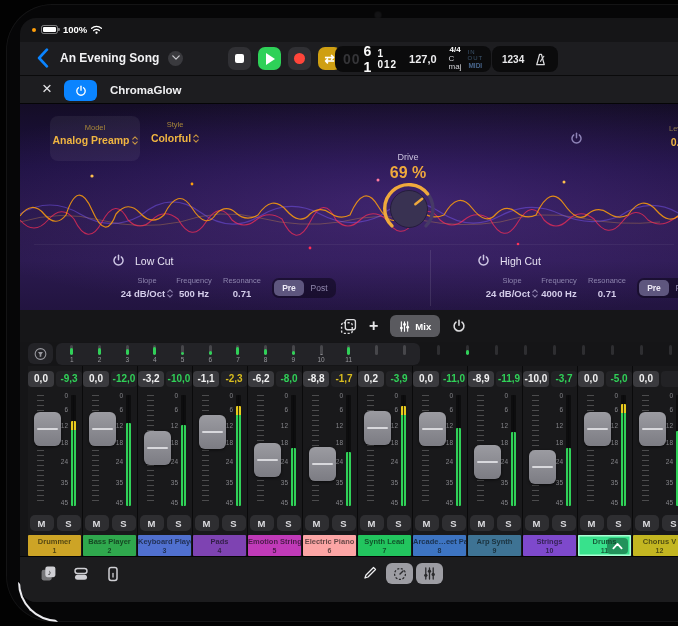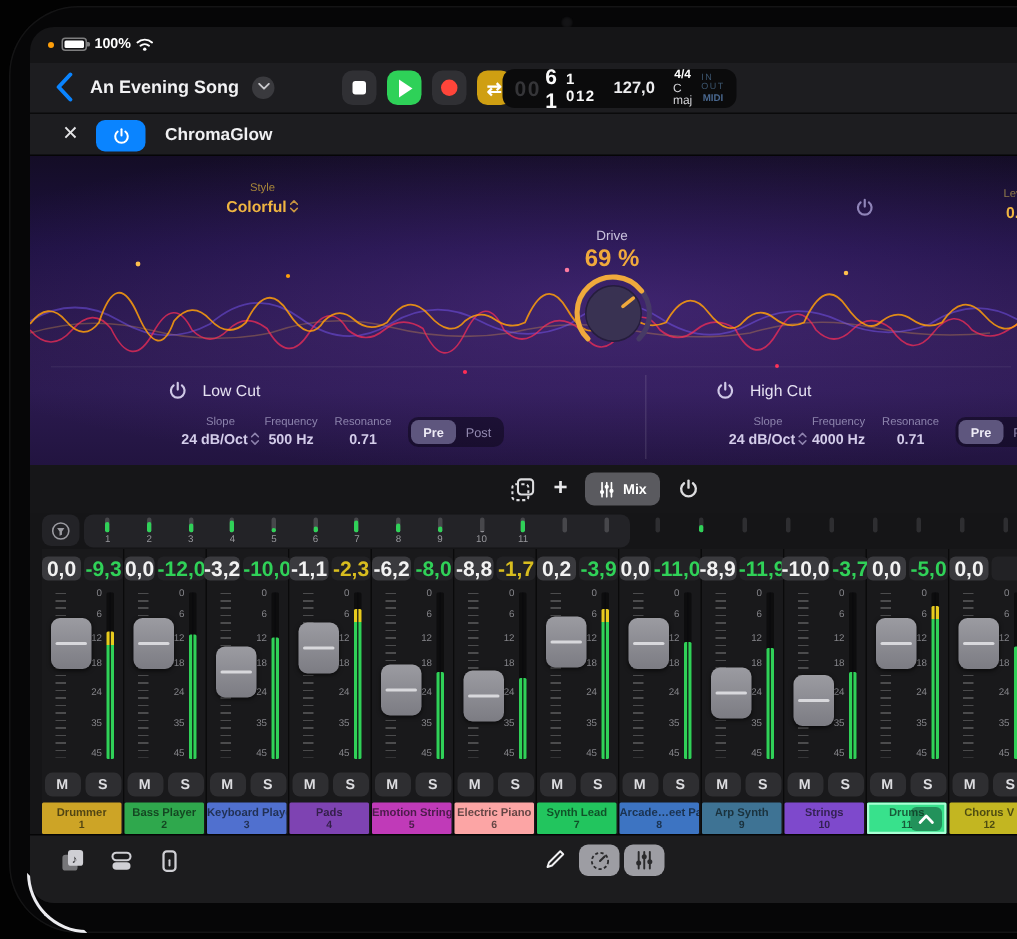--- a/index.html
+++ b/index.html
@@ -110,21 +110,21 @@
   .ovout .ovslot{width:29px;}
   .ovbar{position:absolute;left:50%;margin-left:-1.5px;top:2px;width:3px;height:10px;background:#47474b;border-radius:1.5px;overflow:hidden;}
   .ovout .ovbar{background:#2e2e31;}
   .ovbar b{position:absolute;bottom:0;left:0;width:100%;border-radius:1.5px;}
   .ovnum{position:absolute;top:13px;left:0;width:100%;text-align:center;font-size:6.5px;color:#98989d;}
 
   
   .strips{position:absolute;left:8px;top:348px;display:flex;}
   .strip{width:55px;height:190px;background:#19191b;border-right:1px solid #0a0a0b;position:relative;}
   .vals{height:25px;display:flex;justify-content:center;gap:2px;padding-top:5px;}
-  .vbox{width:36px;height:16px;border-radius:4px;font-size:14px;font-weight:bold;line-height:16px;text-align:center;}
+  .vbox{width:36px;height:16px;border-radius:4px;font-size:10px;font-weight:bold;line-height:16px;text-align:center;}
   .vol{background:#3a3a3e;color:#f2f2f2;}
   .peak{background:#222225;}
   .fader{position:relative;height:121px;}
   .ticks{position:absolute;left:9px;top:4px;bottom:7px;width:7px;
      background:repeating-linear-gradient(180deg, rgba(255,255,255,0.22) 0 1px, transparent 1px 5px);}
   .scale{position:absolute;left:26px;top:0;bottom:0;width:15px;}
   .scale span{position:absolute;right:1px;font-size:6.5px;color:#85858a;}
   .scale span:nth-child(1){top:1%;} .scale span:nth-child(2){top:12%;} .scale span:nth-child(3){top:26%;}
   .scale span:nth-child(4){top:40%;} .scale span:nth-child(5){top:55%;} .scale span:nth-child(6){top:73%;}
   .scale span:nth-child(7){top:89%;}
@@ -268,20 +268,26 @@
           <span class="sep"></span>
           <span class="stack">
             <span class="sig-top">4/4</span>
             <span class="sig-bot">C maj</span>
           </span>
           <span class="stack">
             <span class="io-top">IN OUT</span>
             <span class="io-bot">MIDI</span>
           </span>
         </div>
+        <div class="countblk">
+          <span class="countin">1234</span>
+          <svg width="15" height="15" style="color:#d8d8da">
+              <use href="#metro"></use>
+            </svg>
+        </div>
       </div>
 
       <div class="plg-head">
         <button class="plg-close">×</button>
         <button class="plg-pwr">
             <svg width="12" height="12">
               <use href="#pw"></use>
             </svg>
           </button>
         <span class="plg-name">ChromaGlow</span>
@@ -294,20 +300,26 @@
           <path d="M0 60 Q14 76 28 60 T54 59 Q68 88 82 62 T108 60 Q120 72 132 60 T158 59 Q172 84 186 62 T212 60 Q224 70 236 60 T262 59 Q276 90 290 62 T316 60 Q328 72 340 60 T366 59 Q380 82 394 62 T420 60 Q432 70 444 60 T470 59 Q484 86 498 62 T524 60 Q536 72 548 60 T574 59 Q588 80 602 62 T628 60 Q640 68 652 60 T660 60" fill="none" stroke="#ff2d55" stroke-width="1.1" opacity="0.7"></path>
           <path d="M0 56 Q12 40 24 54 T46 55 Q58 18 72 50 T96 54 Q108 40 120 53 T144 55 Q158 26 172 48 T196 54 Q206 44 216 53 T238 55 Q252 34 266 50 T290 54 Q300 46 310 53 T330 55 Q344 22 358 46 T382 54 Q392 44 402 52 T424 55 Q438 30 452 48 T476 54 Q486 44 496 52 T516 55 Q530 24 544 44 T568 54 Q578 46 588 53 T608 55 Q622 34 636 50 T660 54" fill="none" stroke="#ff9f0a" stroke-width="1.2" opacity="0.85"></path>
           <circle cx="72" cy="16" r="1.6" fill="#ffc04d"></circle>
             <circle cx="172" cy="24" r="1.4" fill="#ff9f0a"></circle>
           <circle cx="358" cy="20" r="1.5" fill="#ff7aa0"></circle>
             <circle cx="544" cy="22" r="1.5" fill="#ffc04d"></circle>
           <circle cx="290" cy="88" r="1.4" fill="#ff2d55"></circle>
             <circle cx="498" cy="84" r="1.3" fill="#ff2d55"></circle>
         </svg>
 
+        <div class="mdl-box">
+          <span class="gold-lab">Model</span>
+          <span class="gold-val"><span>Analog Preamp</span><svg class="stepper" width="6" height="9" style="color:#f0b541">
+                <use href="#stepper-ud"></use>
+              </svg></span>
+        </div>
         <div class="style-grp">
           <span class="gold-lab">Style</span>
           <span class="gold-val"><span>Colorful</span><svg class="stepper" width="6" height="9" style="color:#f0b541">
                 <use href="#stepper-ud"></use>
               </svg></span>
         </div>
 
         <div class="drive-grp">
           <span class="drive-lab">Drive</span>
           <span class="drive-val">69 %</span>

